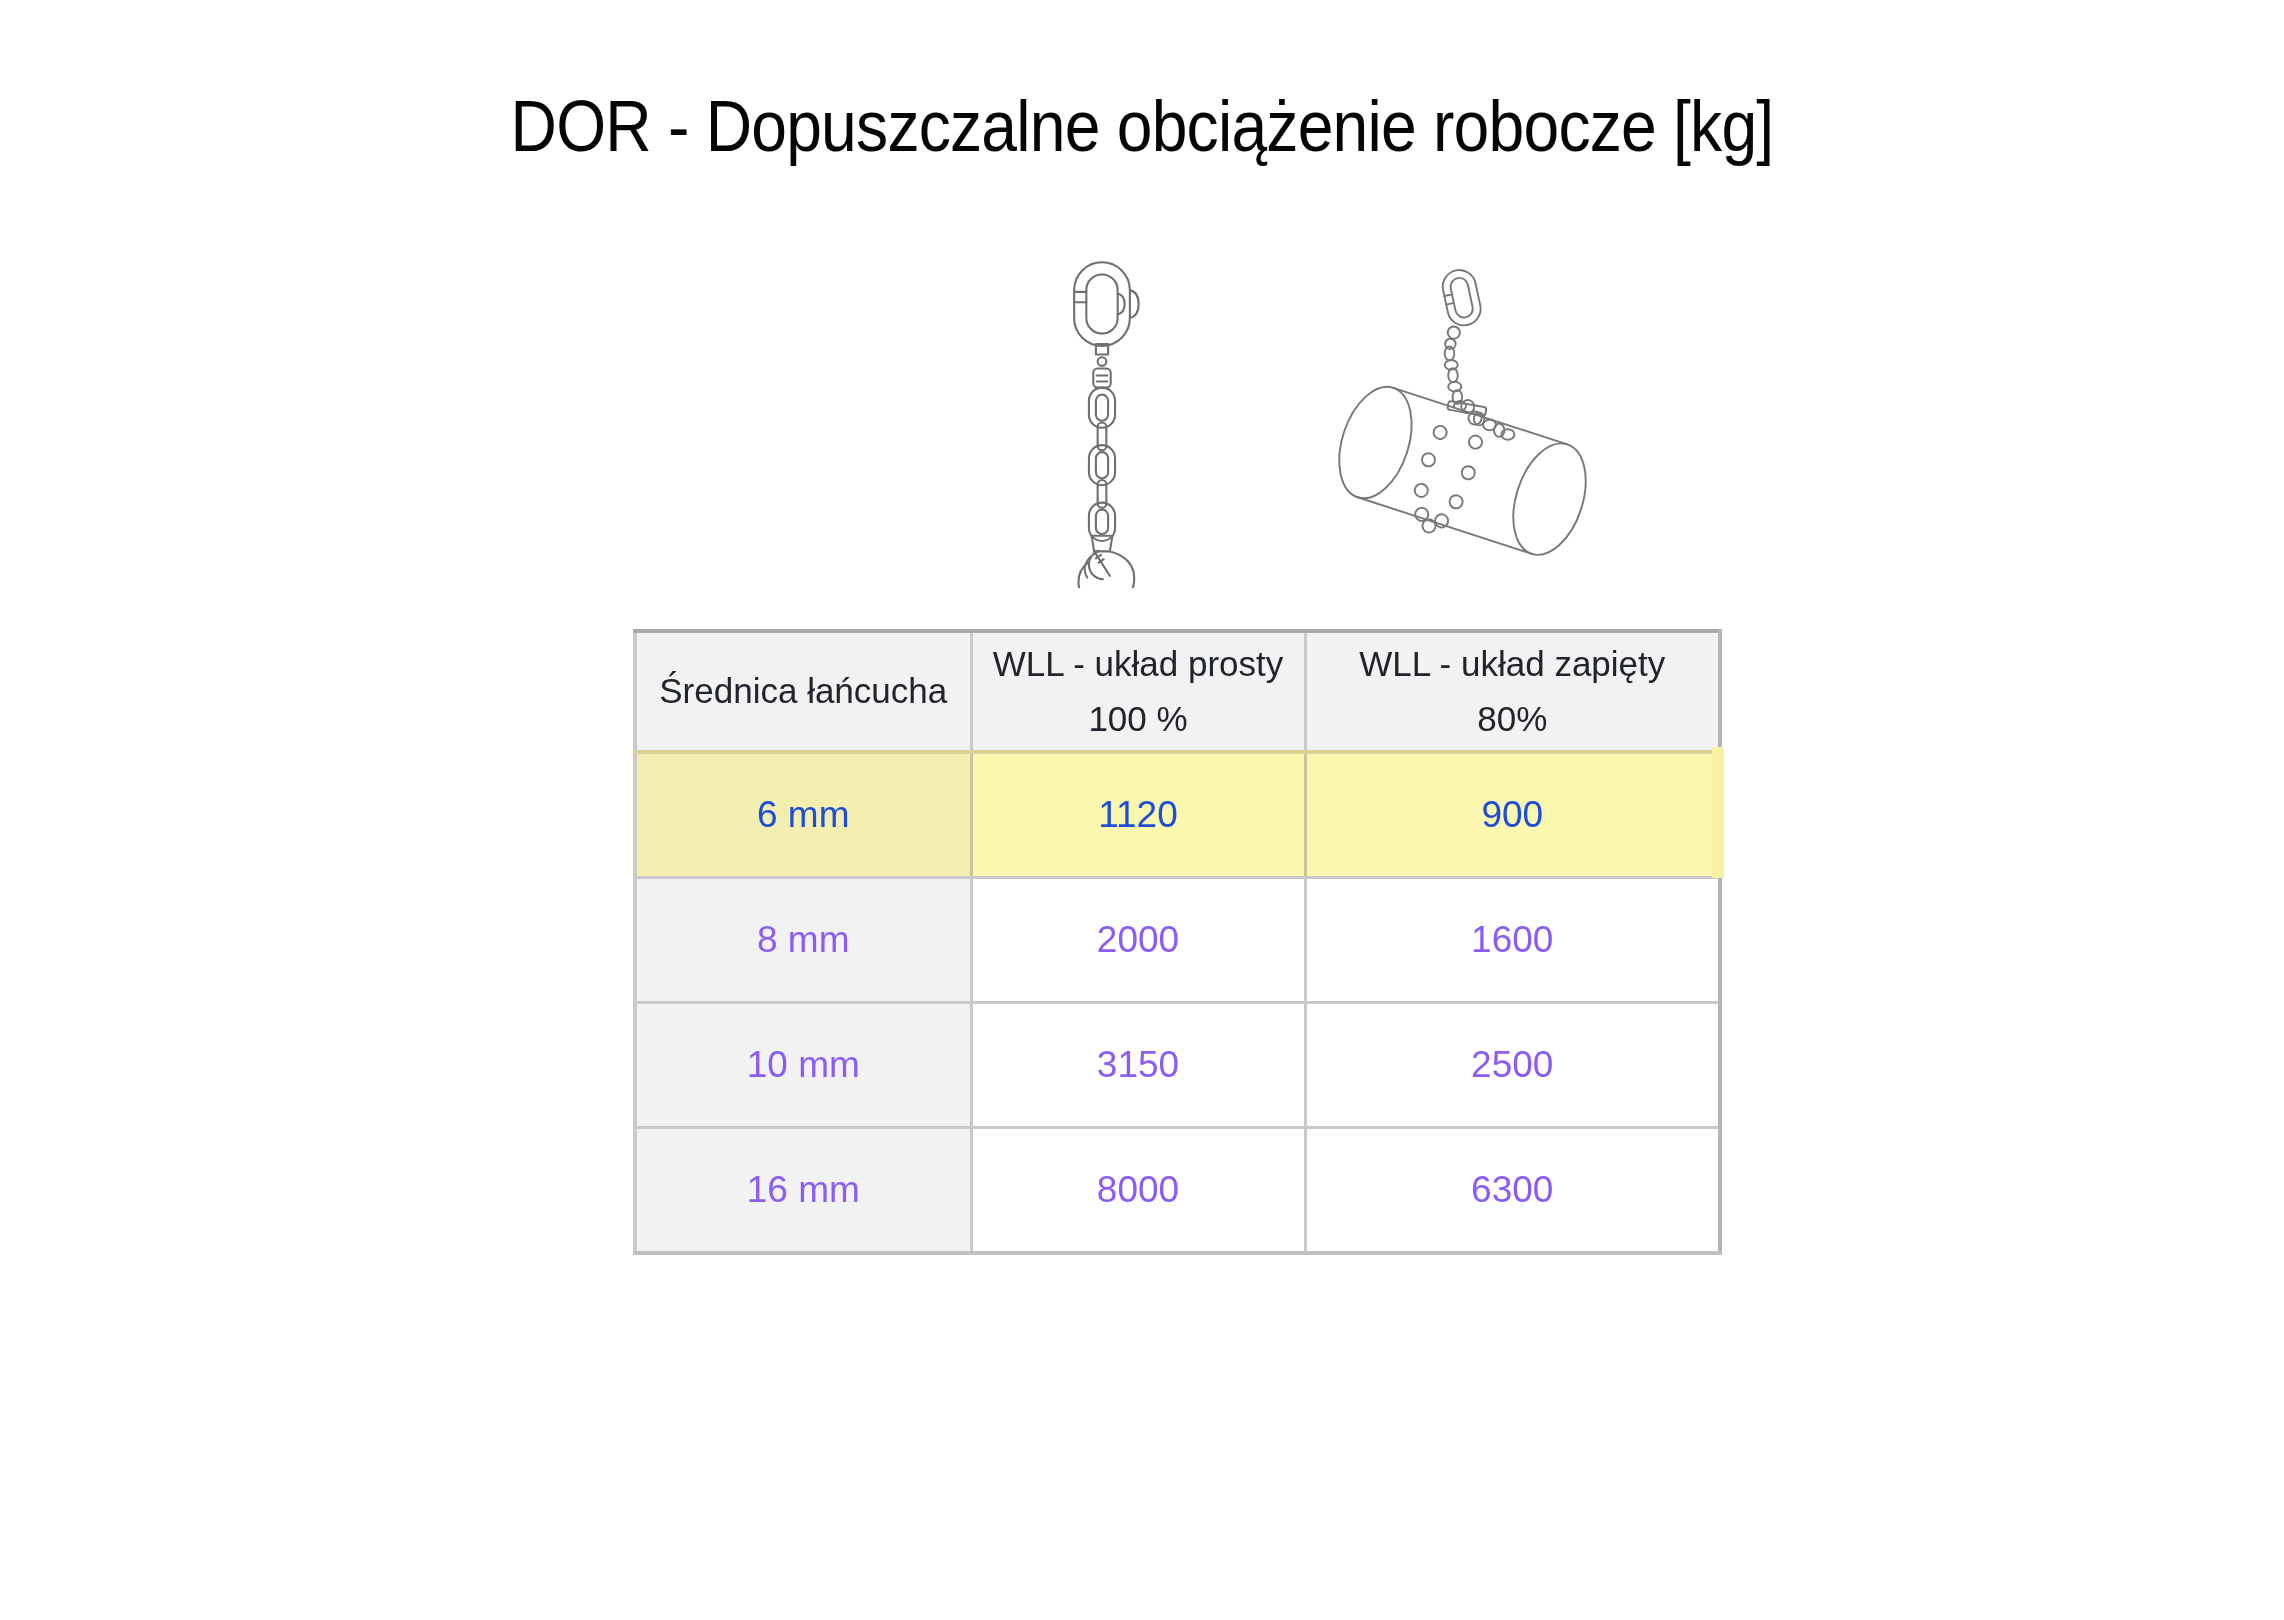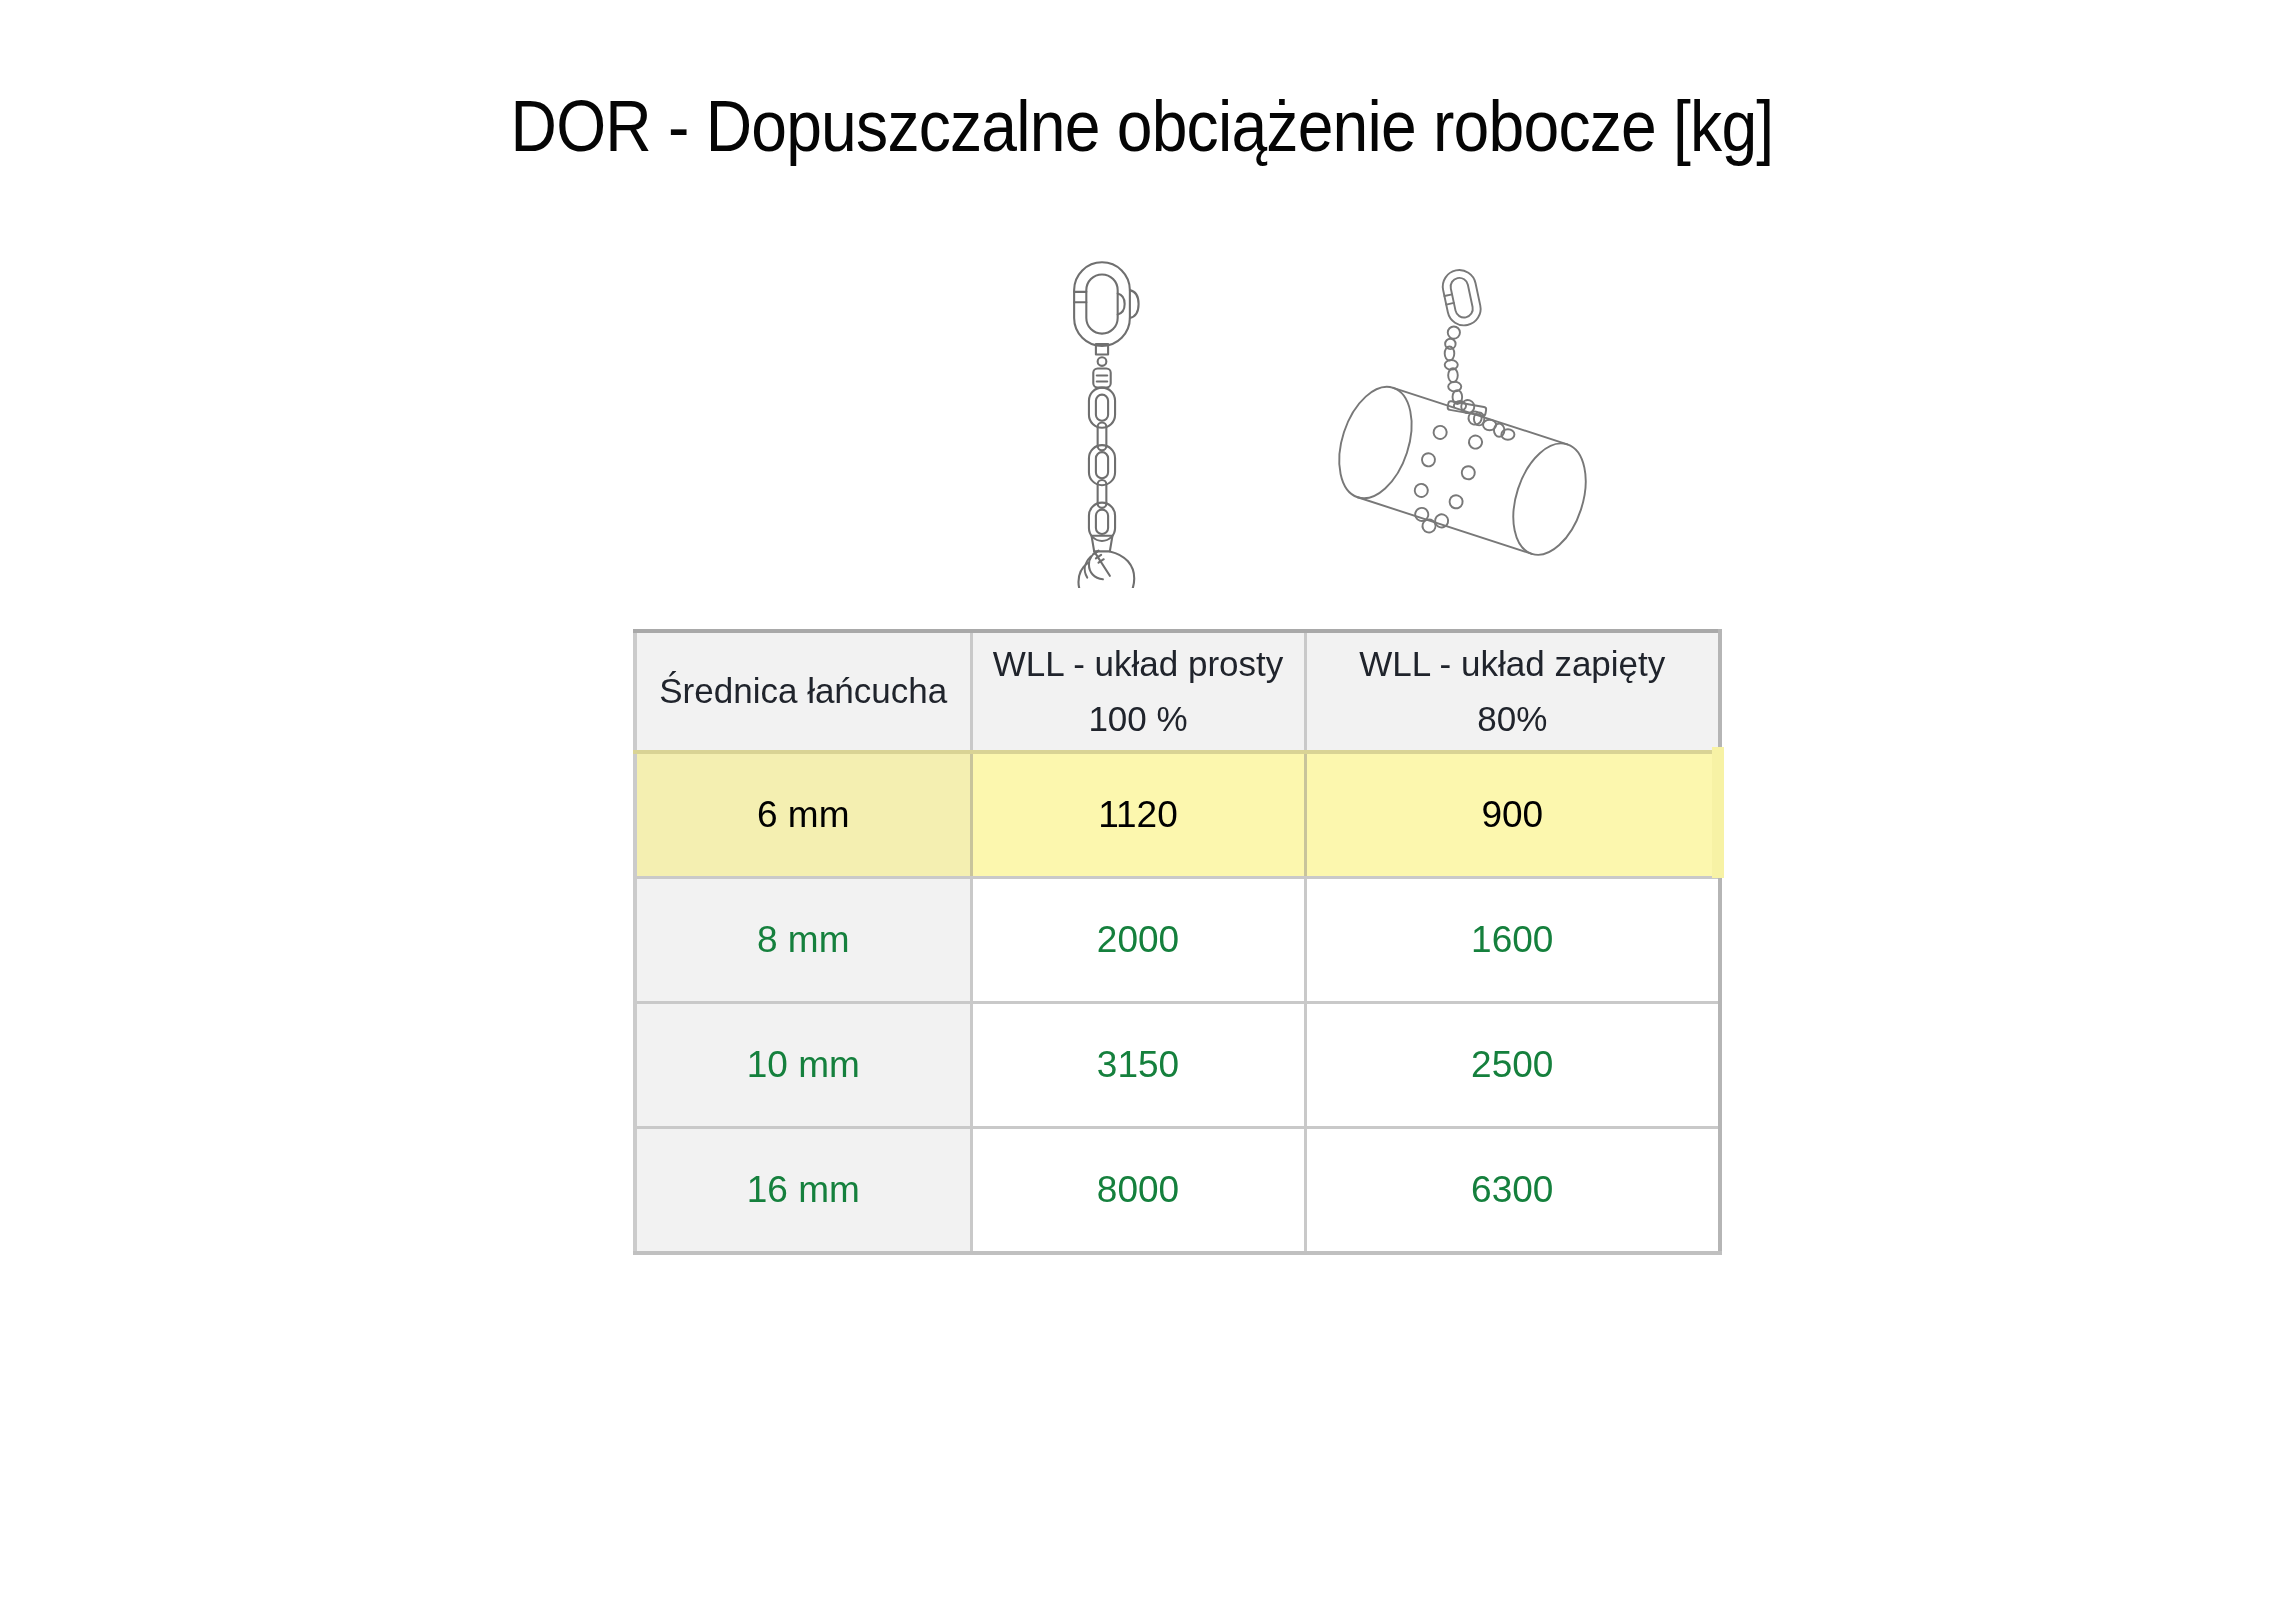--- a/index.html
+++ b/index.html
@@ -28,28 +28,28 @@
     border-right-color:#b5b5b5; border-bottom-color:#c0c0c0;
   }
   table.wll th, table.wll td {
     border:3.5px solid #c9c9c9; text-align:center; vertical-align:middle;
     padding:0; overflow:hidden;
   }
   table.wll th {
     height:117px; background:#f2f2f2; font-weight:400; font-size:35px;
     line-height:1.55; color:#20242c;
   }
-  table.wll td { height:122px; font-size:37px; color:#15803d; background:#ffffff; }
+  table.wll td { height:122px; font-size:37px; color:#8b5cf6; background:#ffffff; }
   table.wll td.diam { background:#f2f2f2; }
   .hline { display:block; }
 
   
   tr.highlight td       { background:#fcf7ae; border-top:4.4px solid #d9d395;
                           border-left-color:#c8c49b; border-right-color:#c8c49b;
-                          border-bottom-color:#c9c9c9; color:#000000; }
+                          border-bottom-color:#c9c9c9; color:#1d4ed8; }
   tr.highlight td.diam  { background:#f4efb1; }
   .highlight-overhang {
     position:absolute; right:-6.1px; top:118px; width:12.2px; height:131px;
     background:#f7f2a5; z-index:3;
   }
 </style>
 </head>
 <body>
 
 <div class="canvas">

